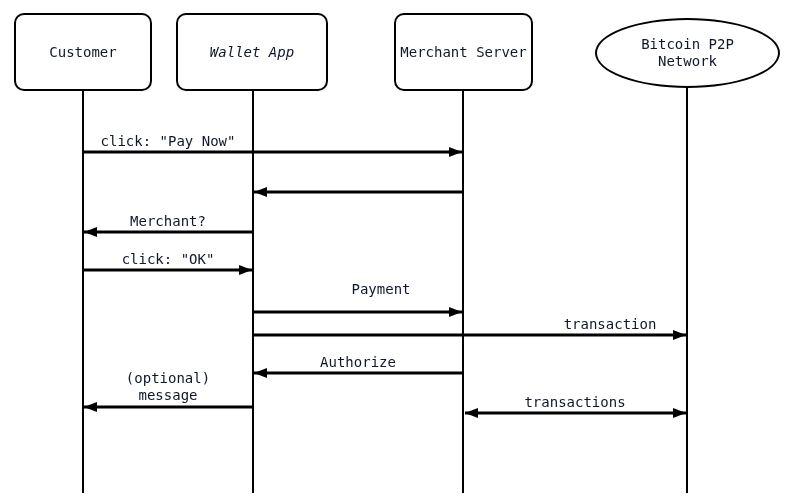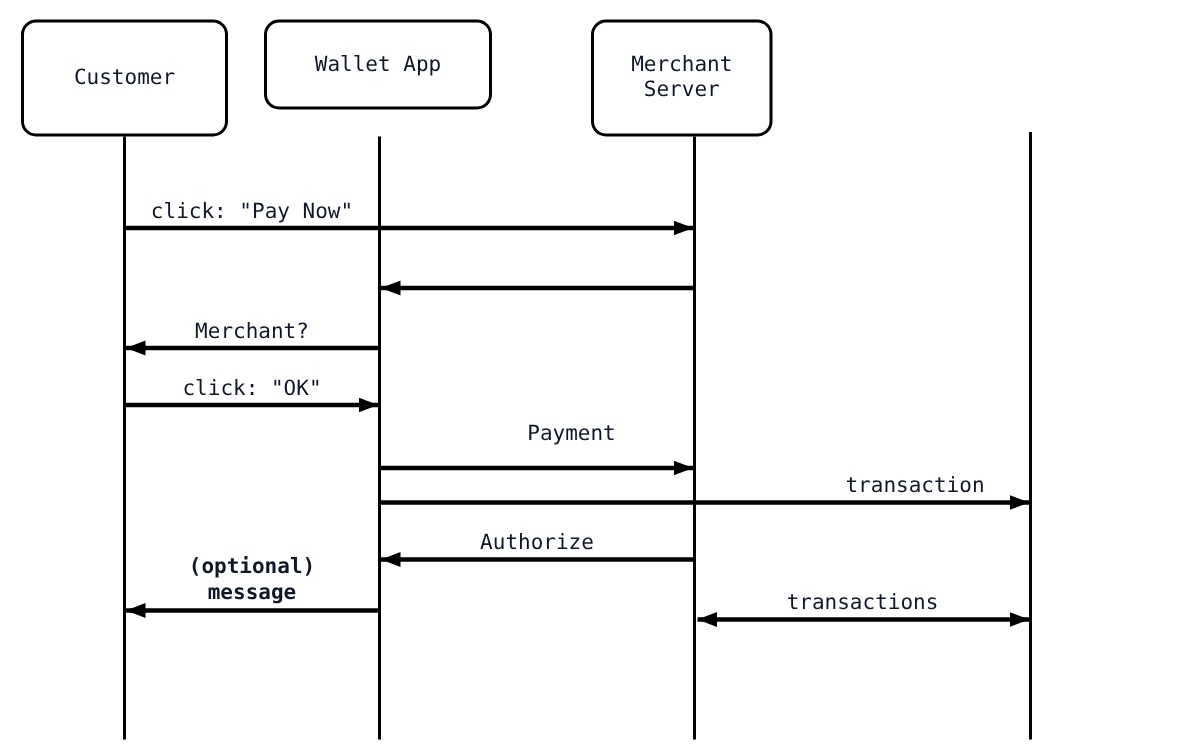--- a/index.html
+++ b/index.html
@@ -57,21 +57,20 @@
     position: absolute;
     transform: translateX(-50%);
     font-size: 14px;
     line-height: 17px;
     white-space: nowrap;
     text-align: center;
   }
   .msg-label.wrap {
     white-space: normal;
     width: 96px;
-    font-weight: bold;
   }
 </style>
 </head>
 <body>
 
 <div class="canvas">
 
   <svg class="diagram-svg" viewBox="0 0 795 502" xmlns="http://www.w3.org/2000/svg">
     <defs>
       <marker id="ah" markerWidth="14" markerHeight="11" refX="13" refY="5" orient="auto-start-reverse" markerUnits="userSpaceOnUse">
@@ -92,28 +91,31 @@
     <line x1="254" y1="335" x2="686" y2="335" stroke="#000000" stroke-width="3" marker-end="url(#ah)"></line>
     <line x1="462" y1="373" x2="254" y2="373" stroke="#000000" stroke-width="3" marker-end="url(#ah)"></line>
     <line x1="252" y1="407" x2="84" y2="407" stroke="#000000" stroke-width="3" marker-end="url(#ah)"></line>
     <line x1="465" y1="413" x2="686" y2="413" stroke="#000000" stroke-width="3" marker-start="url(#ah)" marker-end="url(#ah)"></line>
   </svg>
 
   <div class="actor-box" style="left:14px; top:13px; width:138px; height:78px;">
     <span>Customer</span>
   </div>
 
-  <div class="actor-box" style="left:176px; top:13px; width:152px; height:60px;">
+  <div class="actor-box" style="left:176px; top:13px; width:152px; height:78px;font-style:italic;">
     <span>Wallet App</span>
   </div>
 
-  <div class="actor-box" style="left:394px; top:13px; width:121px; height:78px;justify-content:center;">
+  <div class="actor-box" style="left:394px; top:13px; width:139px; height:78px;justify-content:center;">
     <span>Merchant Server</span>
   </div>
 
+  <div class="actor-ellipse" style="left:595px; top:18px; width:185px; height:70px;">
+    <span class="ellipse-label">Bitcoin P2P Network</span>
+  </div>
 
   <div class="msg-label" style="left:168px; top:133px;">click: "Pay Now"</div>
 
 
   <div class="msg-label" style="left:168px; top:213px;">Merchant?</div>
 
   <div class="msg-label" style="left:168px; top:251px;">click: "OK"</div>
 
   <div class="msg-label" style="left:357px; top:281px;padding-left:48px;">Payment</div>
 

